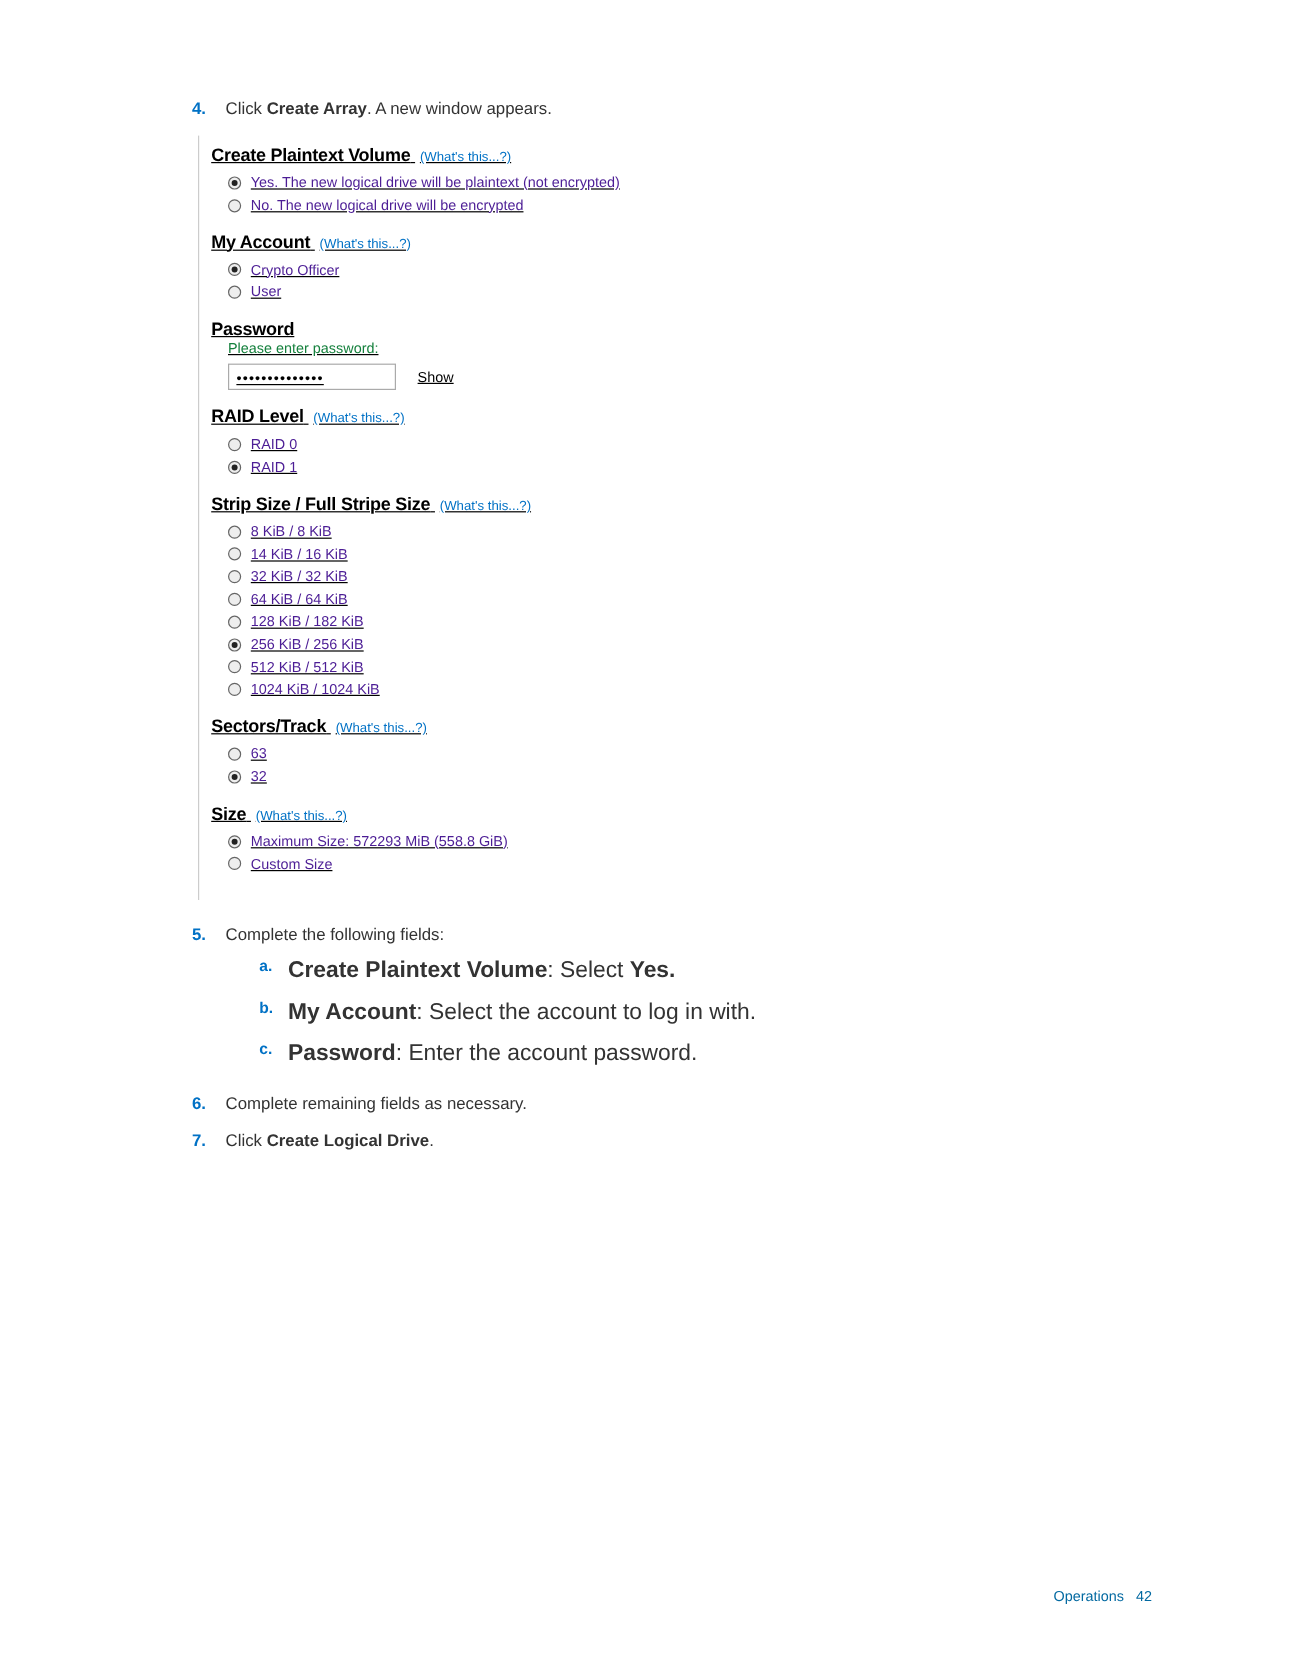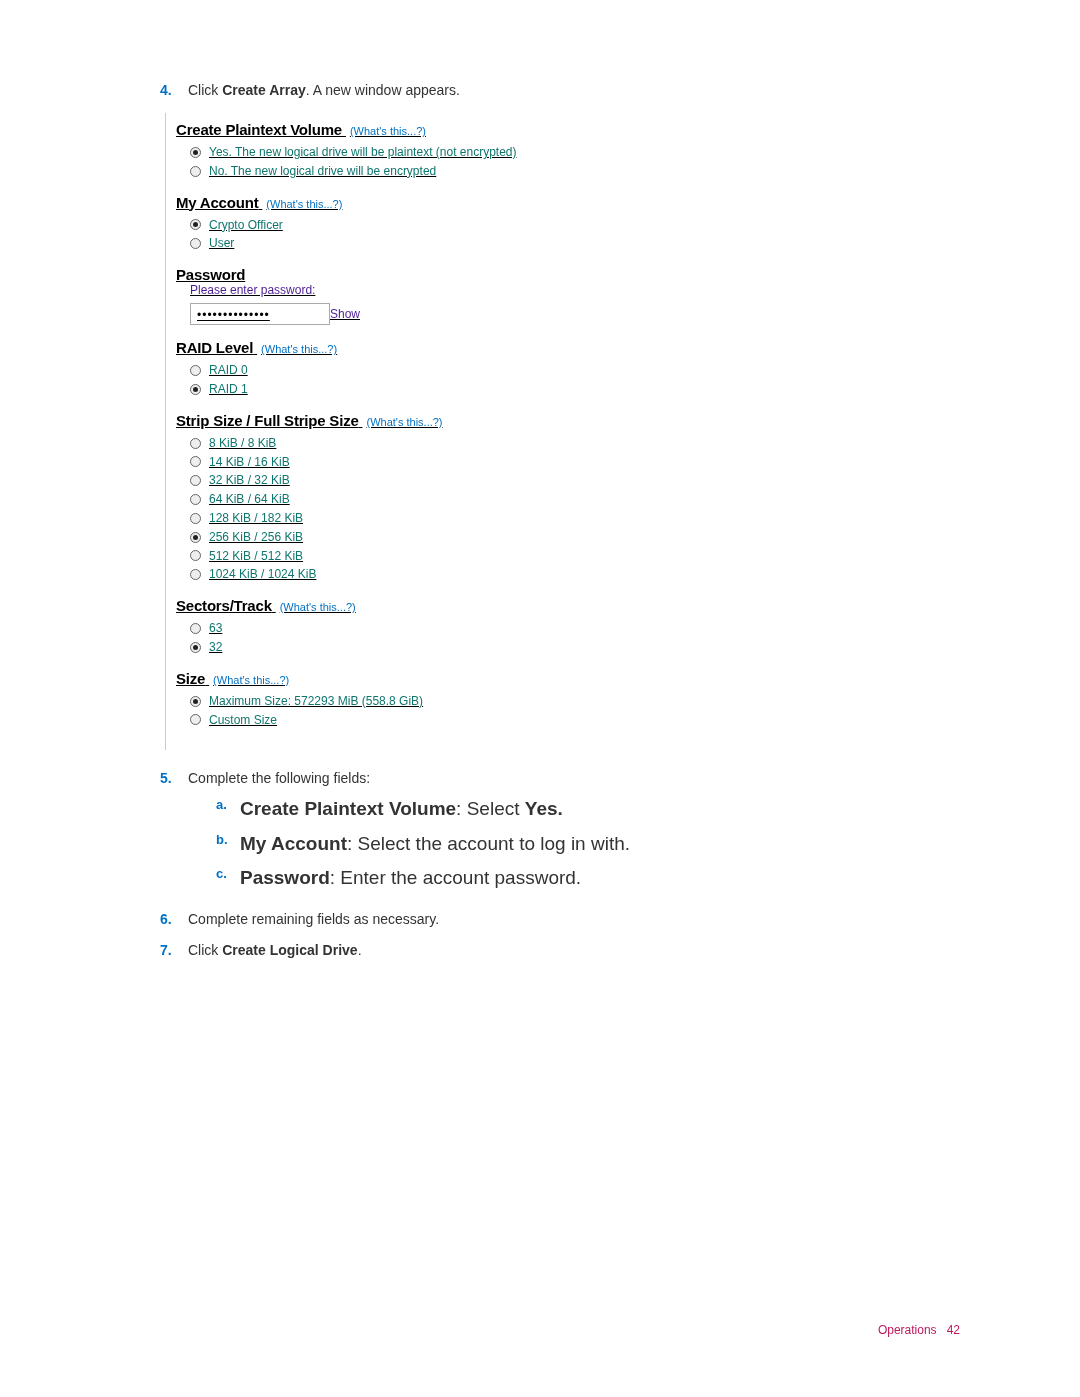--- a/index.html
+++ b/index.html
@@ -87,21 +87,21 @@
     font-weight: normal;
   }
   .opts {
     margin-top: 6px;
     margin-left: 14px;
   }
   .opt {
     display: flex;
     align-items: center;
     font-size: 12px;
-    color: #0f766e;
+    color: #4c1d95;
     margin: 2px 0;
     line-height: 1.4;
   }
   .radio {
     width: 11px;
     height: 11px;
     border: 1px solid #666;
     border-radius: 50%;
     margin-right: 8px;
     position: relative;
@@ -129,34 +129,35 @@
     height: 22px;
     padding: 0 6px;
     font-size: 12px;
     letter-spacing: 1px;
     line-height: 22px;
     margin-left: 14px;
     background: #fff;
   }
   .show-link {
     font-size: 12px;
-    color: #4c1d95;
+    color: #000000;
+    margin-left: 18px;
   }
   .pw-label {
     font-size: 12px;
-    color: #4c1d95;
+    color: #15803d;
     margin-left: 14px;
   }
 
   .footer {
     position: absolute;
     right: 120px;
     bottom: 60px;
     font-size: 12px;
-    color: #be185d;
+    color: #0369a1;
   }
 </style>
 </head>
 <body>
 
 <div class="page">
 
   <div class="ol-step">
     <div class="ol-marker">4.</div>
     <div class="ol-text">

